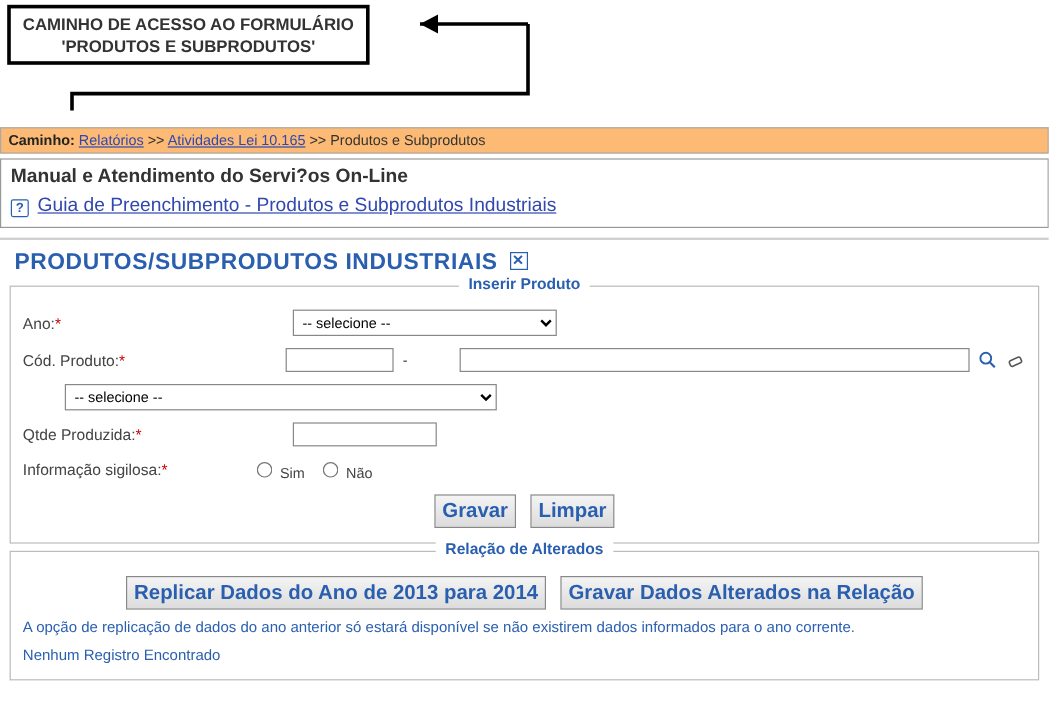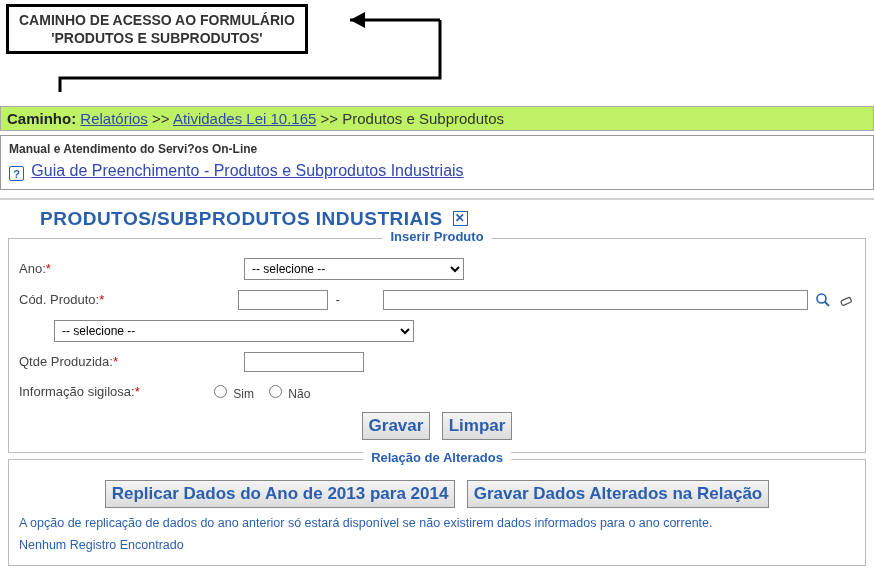--- a/index.html
+++ b/index.html
@@ -22,33 +22,33 @@
     line-height: 1.3;
     text-align: center;
   }
   .arrow-svg {
     position: absolute;
     left: 0;
     top: 0;
   }
   .breadcrumb-bar {
     border: 1px solid #aaa;
-    background: #bef264;
+    background: #fdba74;
     padding: 3px 6px;
-    font-size: 15px;
+    font-size: 12px;
   }
   .breadcrumb-bar .lbl { font-weight: bold; color: #222; }
   .breadcrumb-bar a { color: #3048b0; text-decoration: underline; }
   .manual-box {
     border: 1px solid #999;
     background: #fff;
     margin-top: 4px;
     padding: 6px 8px 8px 8px;
   }
-  .manual-box .hdr { font-weight: bold; font-size: 12px; margin-bottom: 6px; }
+  .manual-box .hdr { font-weight: bold; font-size: 16px; margin-bottom: 6px; }
   .manual-box a { color: #3048b0; text-decoration: underline; font-size: 16px; }
   .help-icon {
     display: inline-block;
     width: 15px; height: 15px;
     border: 1px solid #2a5fb0;
     color: #2a5fb0;
     font-weight: bold;
     text-align: center;
     font-size: 11px;
     line-height: 14px;
@@ -59,21 +59,20 @@
   .spacer-line {
     border-top: 2px solid #d0d0d0;
     margin: 8px 0 2px 0;
   }
   .main-title {
     color: #2a5fb0;
     font-weight: bold;
     font-size: 19px;
     letter-spacing: 0.5px;
     padding: 6px 28px 2px 12px;
-    margin-left: 28px;
   }
   .close-x {
     display: inline-block;
     border: 1.5px solid #2a5fb0;
     color: #2a5fb0;
     font-size: 12px;
     width: 15px; height: 15px;
     text-align: center;
     line-height: 13px;
     margin-left: 4px;

